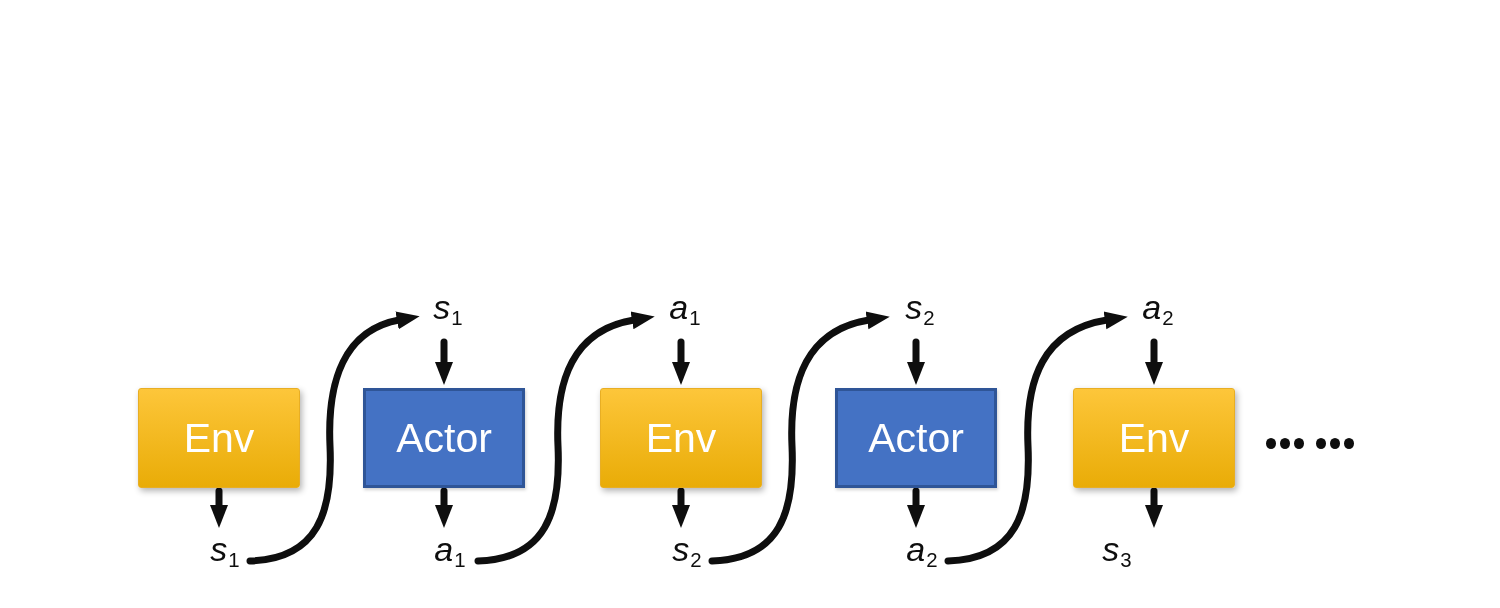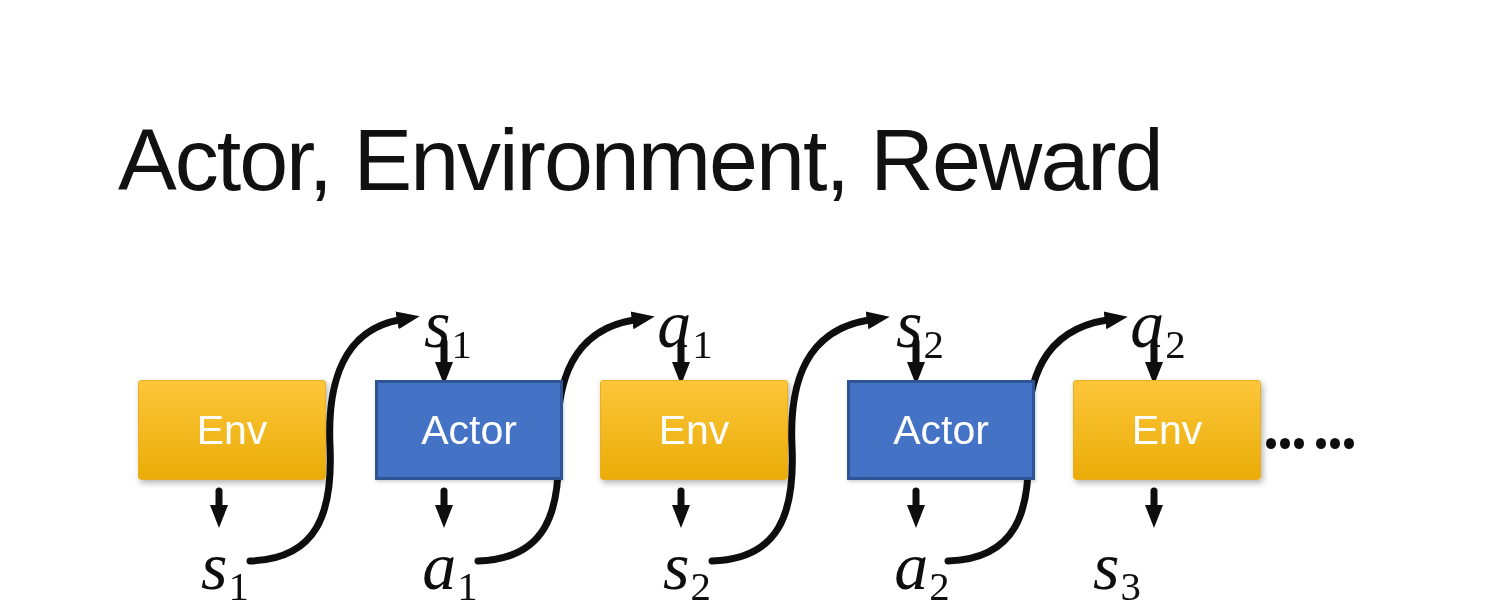--- a/index.html
+++ b/index.html
@@ -24,46 +24,45 @@
     position:absolute;left:0;top:0;width:1500px;height:608px;
   }
   .arrows-layer path.flow{
     fill:none;
     stroke:var(--arrow,#0e0e0e);
     stroke-width:7;
     stroke-linecap:round;
   }
   .node{
     position:absolute;
-    top:380px;
-    width:188px;height:100px;
+    top:388px;
+    width:162px;height:100px;
     display:flex;align-items:center;justify-content:center;
     color:#fff;
     font-size:41px;
     line-height:1;
     box-sizing:border-box;
   }
   .node.env{
     background:linear-gradient(180deg,var(--env_top,#fdc63a) 0%,var(--env_bottom,#e9ac07) 100%);
     border:1px solid #e8ae24;
     border-radius:3px;
     box-shadow:2px 3px 6px rgba(0,0,0,0.30);
   }
   .node.actor{
     background:var(--actor_fill,#4472c4);
     border:3px solid var(--actor_border,#2f5597);
     box-shadow:1px 2px 3px rgba(0,0,0,0.18);
-    margin-left:12px;
   }
   .mlabel{
     position:absolute;
     transform:translateX(-50%);
-    font-family:Liberation Serif, serif;
+    font-family:Liberation Sans, sans-serif;
     font-style:italic;
-    font-size:68px;
+    font-size:34px;
     line-height:1;
     color:#0e0e0e;
     white-space:nowrap;
   }
   .mlabel sub{
     font-style:normal;
     font-size:0.60em;
     line-height:0;
     vertical-align:-0.28em;
     margin-left:1px;
@@ -81,21 +80,20 @@
     background:#0e0e0e;
     margin-right:4px;
   }
   .dots .dot:nth-child(4){ margin-left:8px; }
 </style>
 </head>
 <body>
 
 <div class="slide">
 
-  <div class="title">Actor, Environment, Reward</div>
 
   <svg class="arrows-layer" width="1500" height="608" viewBox="0 0 1500 608" xmlns="http://www.w3.org/2000/svg">
     <defs>
       <marker id="ah" markerUnits="userSpaceOnUse" markerWidth="26" markerHeight="22" refX="2" refY="10" orient="auto">
         <path d="M0,1 L23,10 L0,19 Z" fill="#0e0e0e"></path>
       </marker>
     </defs>
 
     <path class="flow" d="M444,342 L444,364" marker-end="url(#ah)"></path>
     <path class="flow" d="M681,342 L681,364" marker-end="url(#ah)"></path>

